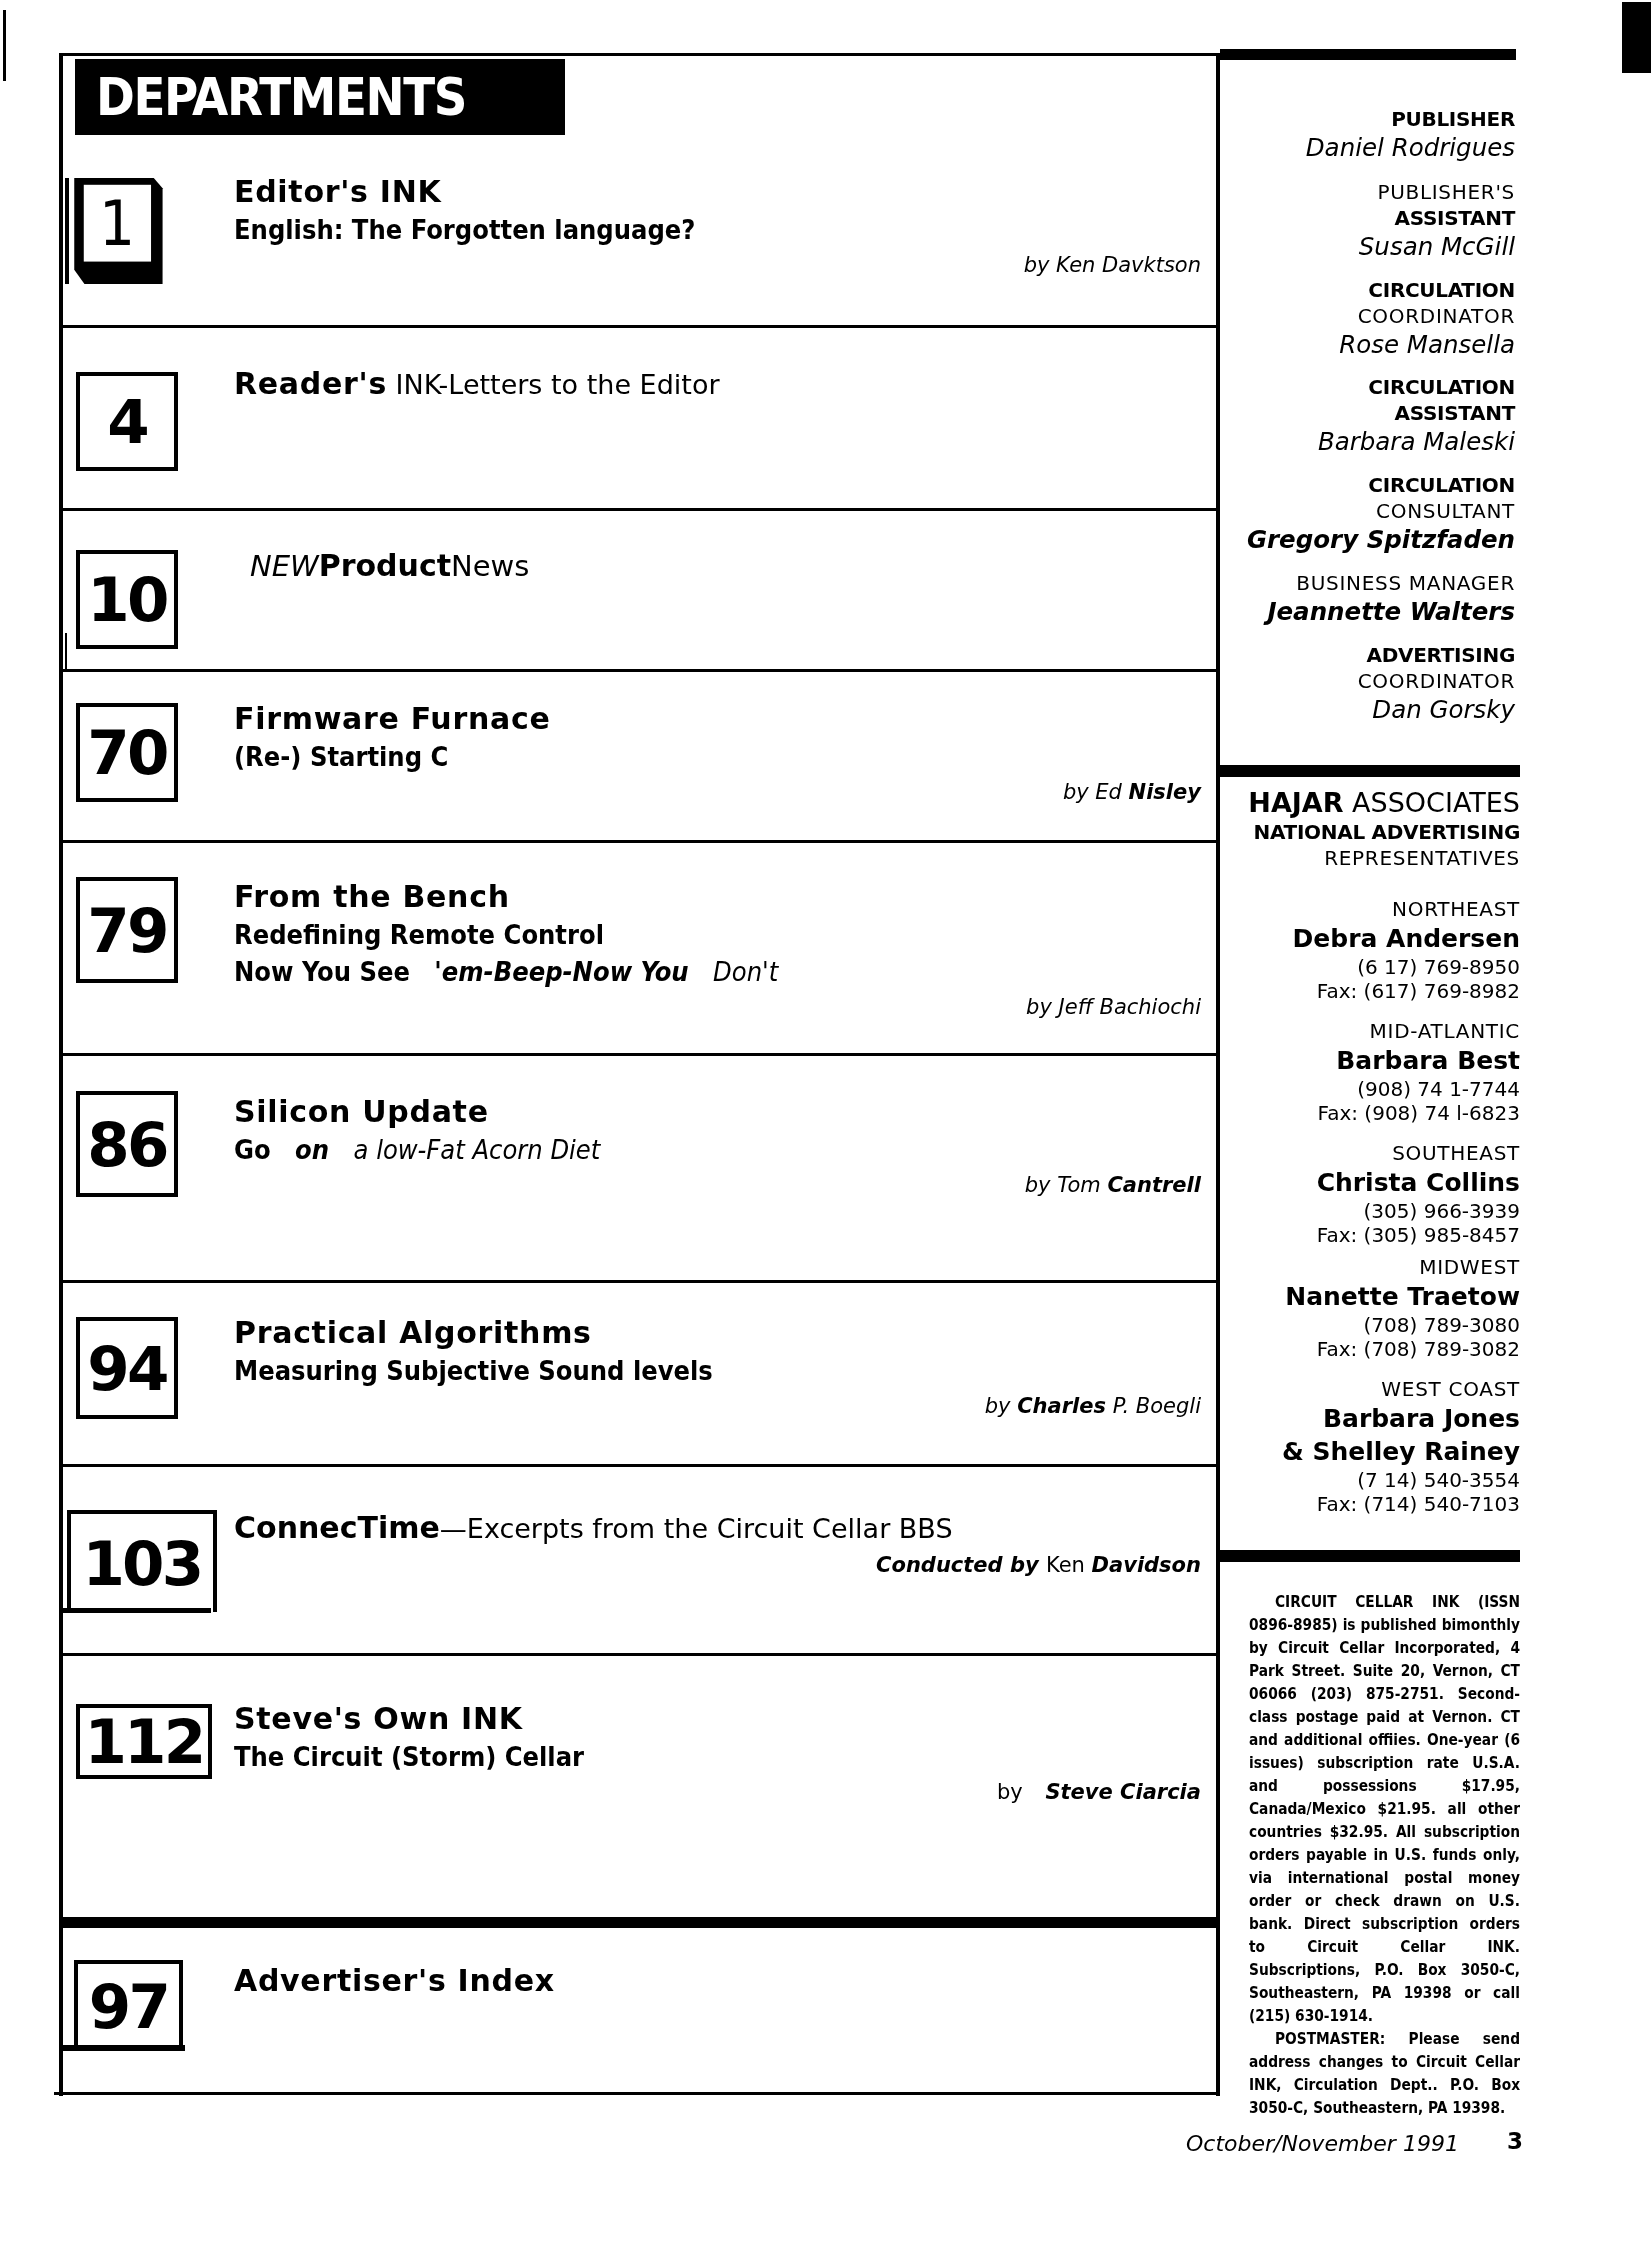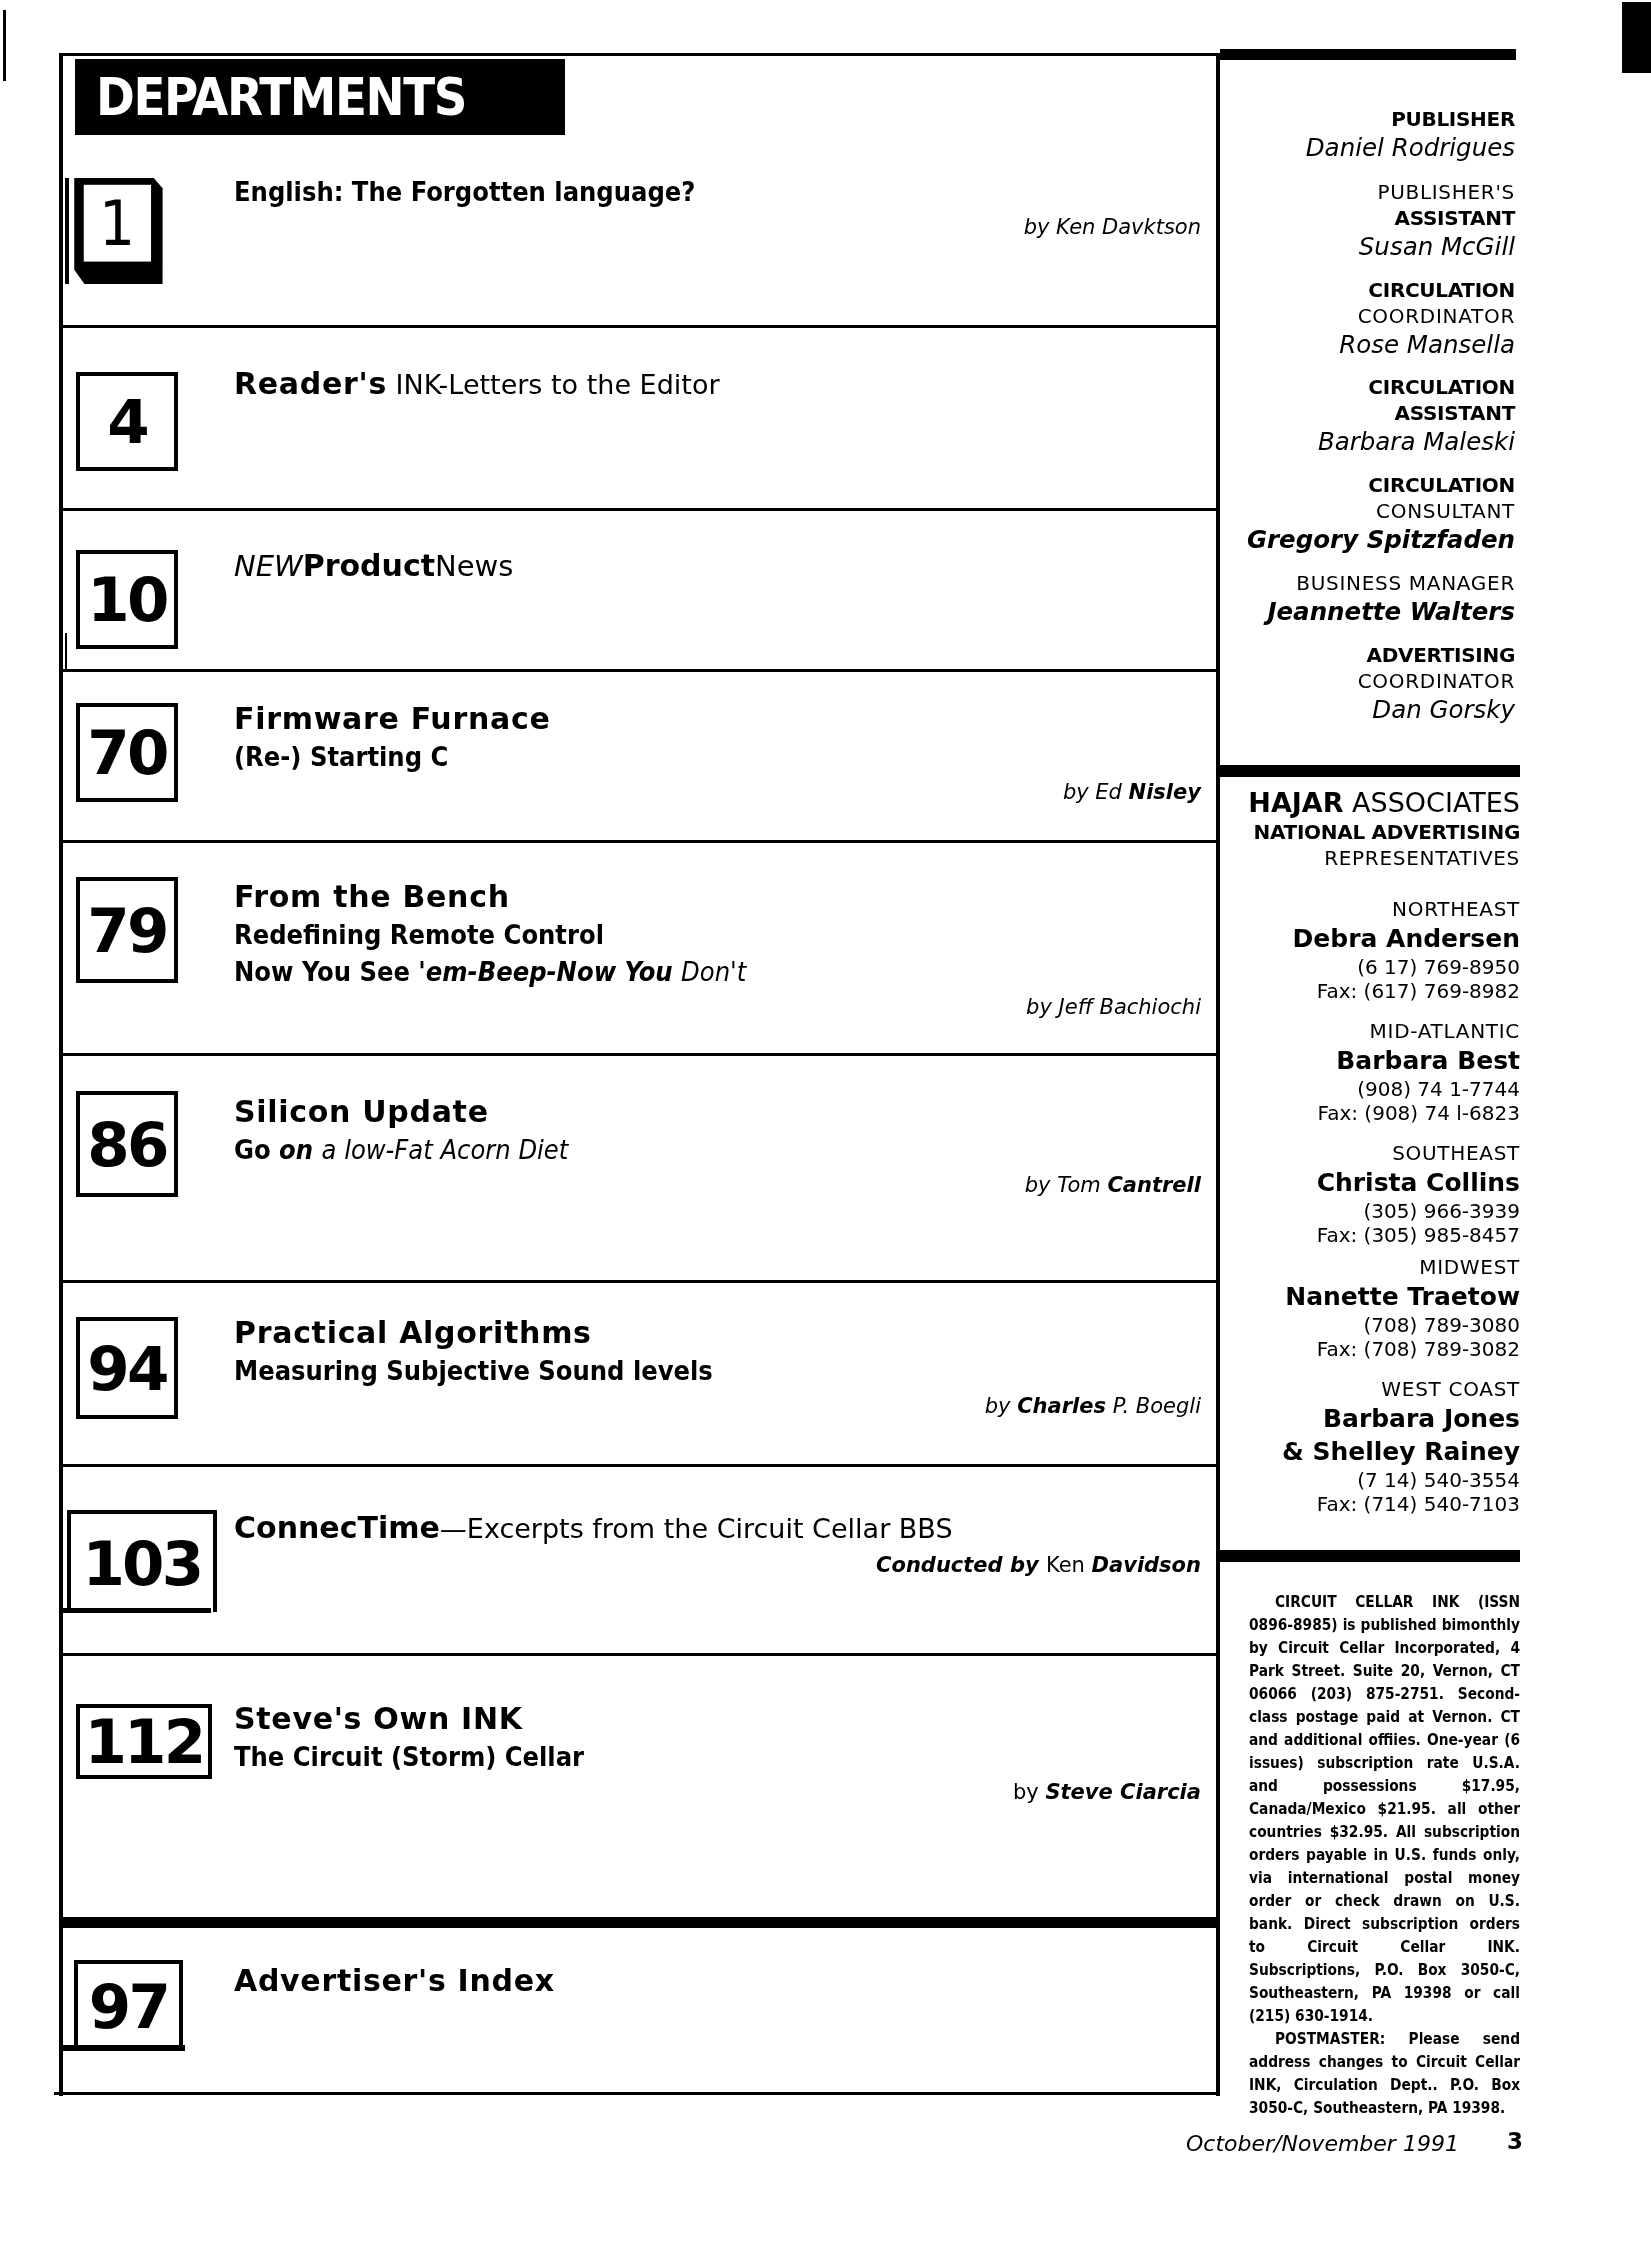--- a/index.html
+++ b/index.html
@@ -22,21 +22,21 @@
   .row-rule{left:61px;width:1156px;height:3.4px;background:#000;}
   .row-rule.thick{height:11px;}
 
   .numbox{border:4.8px solid #000;box-sizing:border-box;display:flex;align-items:center;justify-content:center;
     font-family:"DejaVu Sans","Liberation Sans",sans-serif;font-weight:bold;font-size:61px;letter-spacing:-2.7px;}
   .entry{left:234px;width:967px;}
   .e-title{font-family:"DejaVu Sans","Liberation Sans",sans-serif;font-weight:bold;font-size:30px;line-height:38px;white-space:nowrap;letter-spacing:0.7px;}
   .e-sub{font-family:"DejaVu Sans Condensed","DejaVu Sans",sans-serif;font-size:27px;line-height:37px;white-space:nowrap;}
   .e-by{font-family:"DejaVu Sans","Liberation Sans",sans-serif;font-style:italic;font-size:21px;line-height:34px;white-space:nowrap;text-align:right;}
   .b{font-weight:bold;}
-  .i{font-style:italic;}
+  .i{font-style:italic;margin-left:16px;}
   .light{font-weight:normal;font-family:"DejaVu Sans","Liberation Sans",sans-serif;}
 
   
   .mast{right:136px;text-align:right;width:272px;}
   .m-role-b{font-family:"DejaVu Sans","Liberation Sans",sans-serif;font-weight:bold;font-size:20px;line-height:26px;letter-spacing:-0.3px;}
   .m-role-l{font-family:"DejaVu Sans","Liberation Sans",sans-serif;font-size:20px;line-height:26px;letter-spacing:0.7px;}
   .m-name{font-family:"DejaVu Sans","Liberation Sans",sans-serif;font-style:italic;font-size:24.5px;line-height:31px;}
   .rep-name{font-family:"DejaVu Sans","Liberation Sans",sans-serif;font-weight:bold;font-size:25px;line-height:33px;}
   .rep-phone{font-family:"DejaVu Sans","Liberation Sans",sans-serif;font-size:20px;line-height:24px;}
   .fine{left:1249px;width:271px;font-family:"DejaVu Sans Condensed","DejaVu Sans",sans-serif;font-size:15.3px;line-height:23px;text-align:justify;font-weight:bold;}
@@ -70,20 +70,21 @@
 
 <div class="abs" style="left:65px;top:178px;width:4.1px;height:106px;background:#000"></div>
 <div class="abs" style="left:74px;top:178px;width:97px;height:106px;">
   <svg width="97" height="106" viewBox="0 0 142 156">
     <polygon points="0,0 117,0 130,15 130,156 15,156 0,135" fill="#000"></polygon>
     <rect x="14" y="10" width="99" height="113" fill="#fff"></rect>
   </svg>
   <div class="abs" style="left:9.5px;top:6.8px;width:67px;height:77px;display:flex;align-items:center;justify-content:center;font-family:'DejaVu Sans Condensed','DejaVu Sans',sans-serif;font-size:63px;">1</div>
 </div>
 <div class="abs entry" style="top:173px">
+  <div class="e-title">Editor's INK</div>
   <div class="e-sub b">English: The Forgotten language?</div>
   <div class="e-by">by Ken Davktson</div>
 </div>
 
 <div class="abs numbox" style="left:76px;top:372px;width:102px;height:99px;">
     <span>4</span>
   </div>
 <div class="abs entry" style="top:365px">
   <div class="e-title"><span>Reader's</span><span class="light" style="font-size:27px;letter-spacing:0"> INK-Letters to the Editor</span></div>
 </div>

